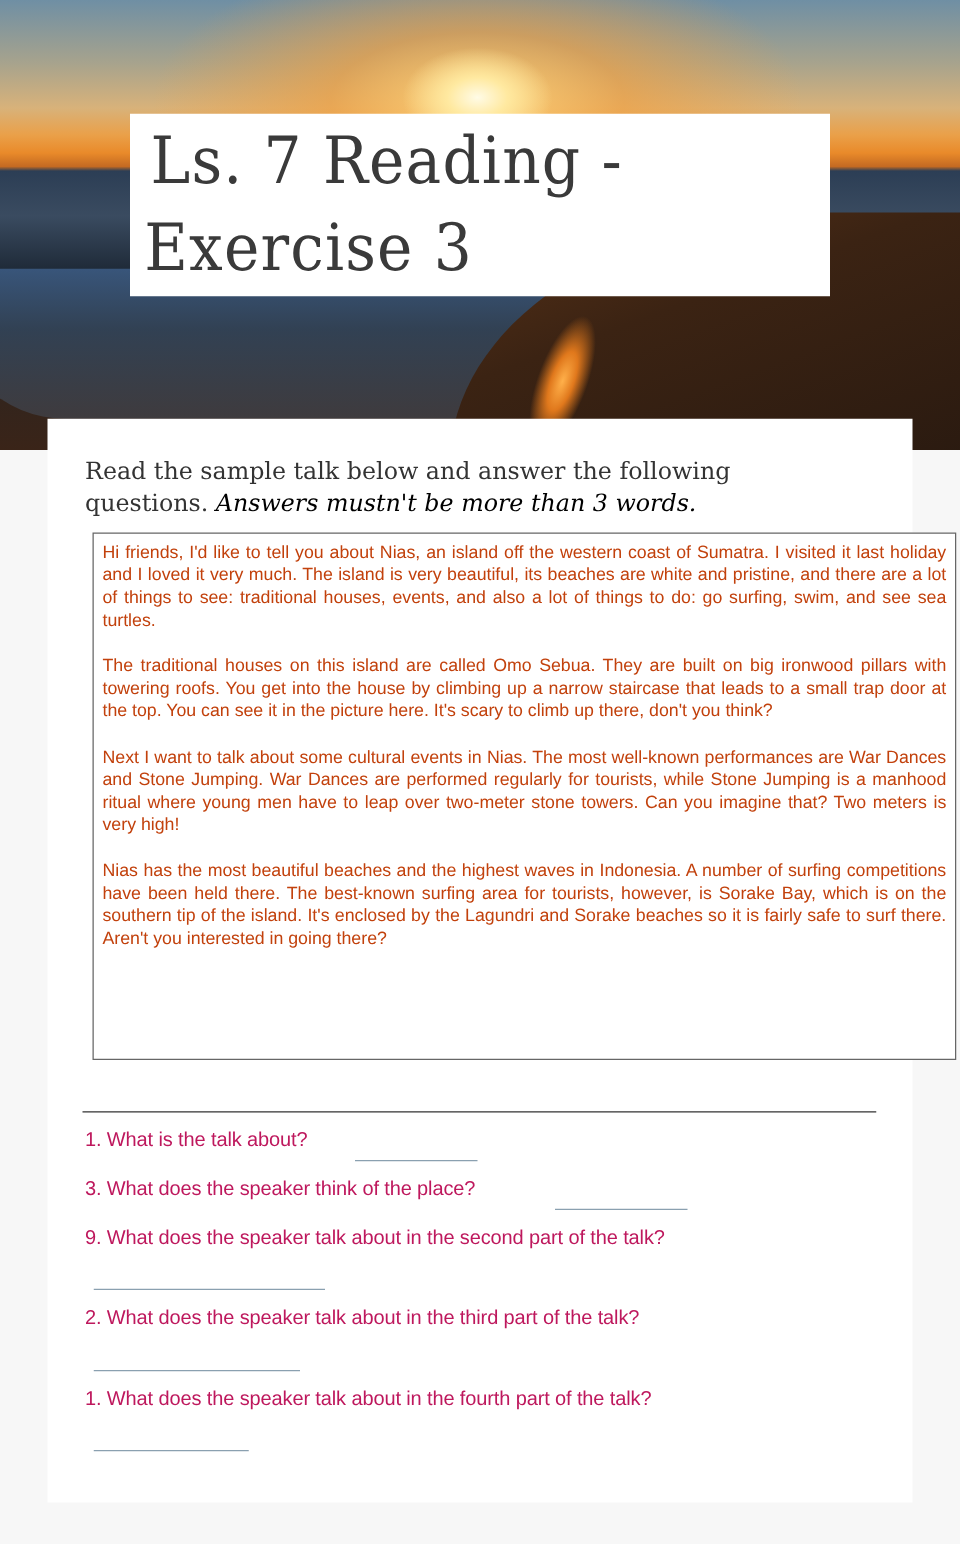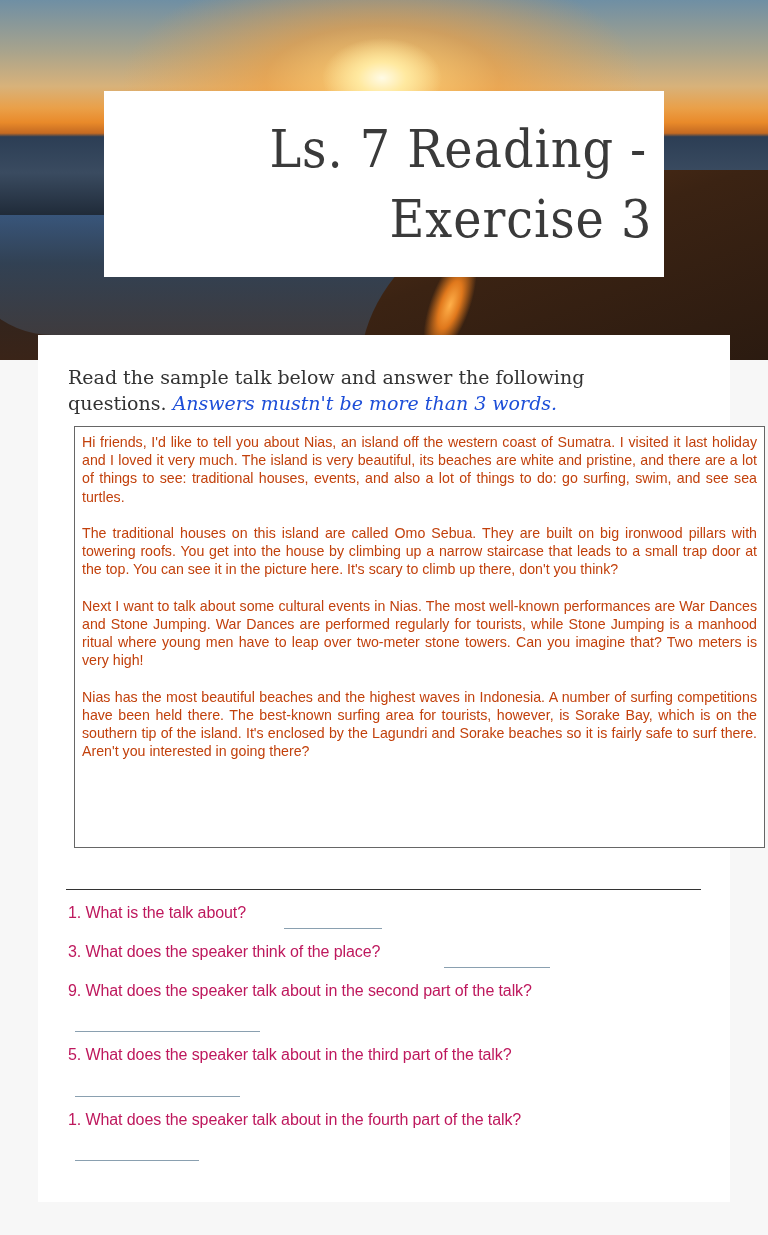--- a/index.html
+++ b/index.html
@@ -28,44 +28,44 @@
       background: radial-gradient(ellipse 20px 55px at 50% 50%, #ffb04a 0%, #e0781c 45%, rgba(200,90,20,0) 100%);
       transform: rotate(20deg);
     }
     .hero .wave {
       position: absolute; left: -40px; top: 215px; width: 520px; height: 120px;
       border-radius: 0 0 260px 200px;
       background: linear-gradient(180deg, #3d5d86 0%, #33465c 40%, #403f44 100%);
       opacity: 0.85;
     }
     .title-card {
-      position: absolute; left: 104px; top: 91px; width: 560px; height: 186px;
+      position: absolute; left: 104px; top: 91px; width: 560px; height: 146px;
       background: #ffffff;
-      display: flex; flex-direction: column; align-items: flex-end; justify-content: center;
+      display: flex; flex-direction: column; align-items: flex-start; justify-content: center;
     }
     .title-card .line {
       font-family: "DejaVu Serif", serif;
       font-weight: 200;
       font-size: 52px;
       letter-spacing: 1px;
       color: #3a3a3a;
       line-height: 70px;
       transform: scaleX(0.92);
     }
     .card {
       position: absolute; left: 38px; top: 335px; width: 692px; height: 867px;
       background: #ffffff;
     }
     .instructions {
       position: absolute; left: 68px; top: 364px; width: 600px;
       font-family: "DejaVu Serif", serif;
       font-size: 19px; line-height: 26px; color: #333;
     }
     .instructions .warn {
-      color: #1d4ed8; font-style: italic;
+      color: #000000; font-style: italic;
     }
     .passage {
       position: absolute; left: 74px; top: 426px; width: 691px; height: 422px;
       border: 1px solid #666; background: #ffffff;
       padding: 6px 7px 0 7px;
       font-family: "Liberation Sans", sans-serif;
       font-size: 14.2px; line-height: 18.2px; color: #c2410c;
       text-align: justify;
     }
     .passage p { margin-bottom: 18.2px; }
@@ -114,17 +114,17 @@
 
 <div class="question" style="top:904px;">1. What is the talk about?</div>
 <div class="answer-line" style="left:284px; top:928px; width:98px;"></div>
 
 <div class="question" style="top:943px;">3. What does the speaker think of the place?</div>
 <div class="answer-line" style="left:444px; top:967px; width:106px;"></div>
 
 <div class="question" style="top:982px;">9. What does the speaker talk about in the second part of the talk?</div>
 <div class="answer-line" style="left:75px; top:1031px; width:185px;"></div>
 
-<div class="question" style="top:1046px;">5. What does the speaker talk about in the third part of the talk?</div>
+<div class="question" style="top:1046px;">2. What does the speaker talk about in the third part of the talk?</div>
 <div class="answer-line" style="left:75px; top:1096px; width:165px;"></div>
 
 <div class="question" style="top:1111px;">1. What does the speaker talk about in the fourth part of the talk?</div>
 <div class="answer-line" style="left:75px; top:1160px; width:124px;"></div>
 
 </body></html>

